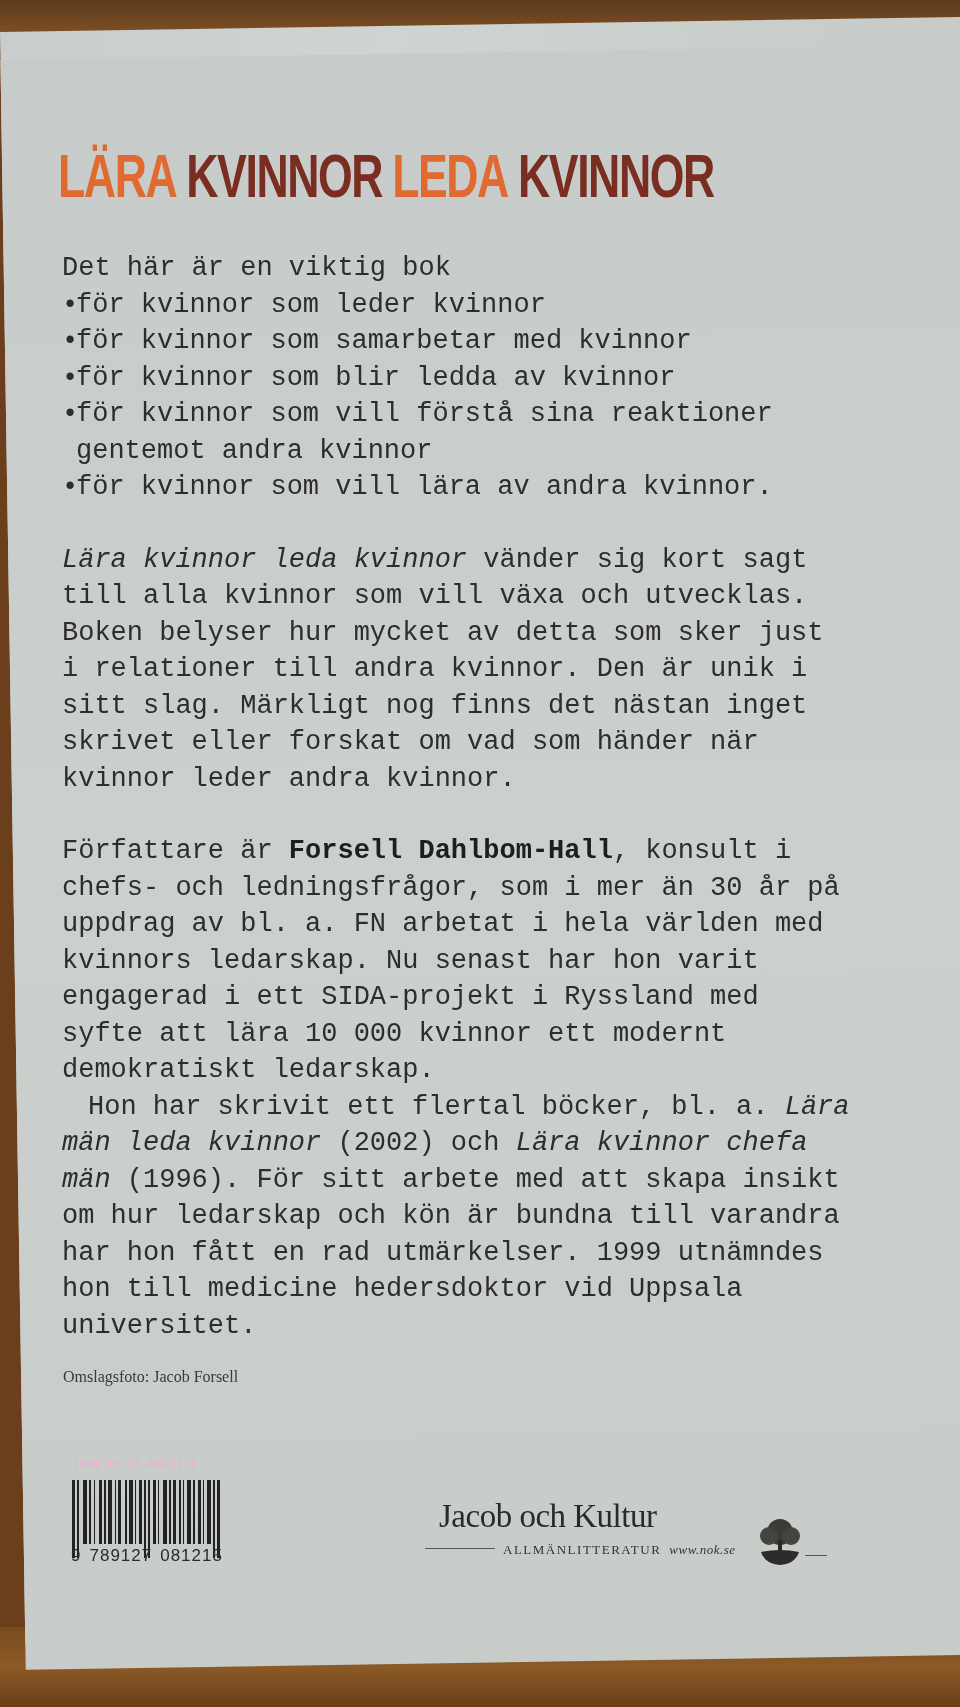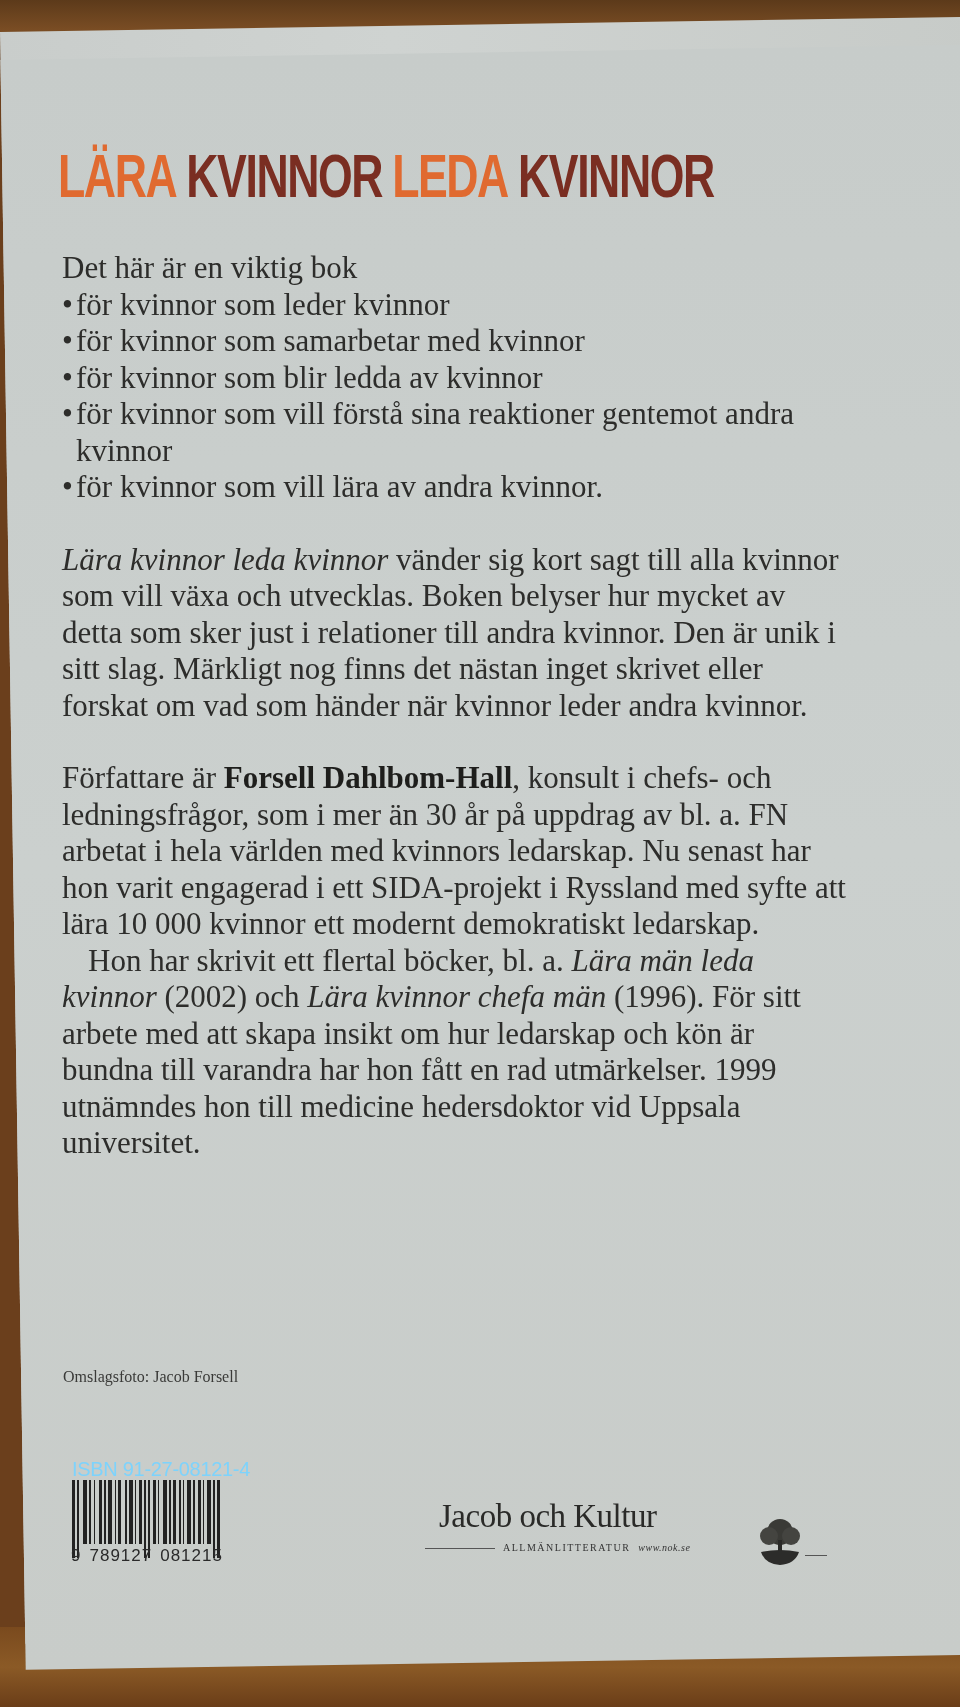--- a/index.html
+++ b/index.html
@@ -30,41 +30,41 @@
       font-family: "Liberation Sans", sans-serif;
       font-weight: bold; font-size: 62px; letter-spacing: -2px;
       transform: scaleX(0.72); transform-origin: 0 0;
       white-space: nowrap; line-height: 1;
     }
     .title span { display: inline-block; margin-right: 14px; }
     .t-orange { color: #e06a30; }
     .t-brown { color: #7a2e22; }
     .body {
       position: absolute; left: 62px; top: 250px; width: 790px;
-      font-family: Liberation Serif, serif; font-size: 31px;
+      font-family: Liberation Mono, monospace; font-size: 27px;
       line-height: 36.5px; color: #2d2d2b;
     }
     .intro { margin: 0; }
     ul.bullets { list-style: none; margin: 0; padding: 0; }
     ul.bullets li { position: relative; padding-left: 14px; }
     ul.bullets li::before {
       content: "\2022"; position: absolute; left: 0; top: 0;
     }
     .para { margin: 36px 0 0 0; }
     .para2 { margin: 36px 0 0 0; }
     .para3 { margin: 0; text-indent: 26px; }
     em { font-style: italic; }
     strong { font-weight: bold; color: #1e1e1c; }
     .credit {
       position: absolute; left: 63px; top: 1368px;
       font-family: "Liberation Serif", serif; font-size: 16px; color: #3a3a38;
     }
     .isbn {
       position: absolute; left: 72px; top: 1458px;
-      font-family: Liberation Sans, sans-serif; font-size: 20px; color: #7dd3fc;
+      font-family: Liberation Mono, monospace; font-size: 12px; color: #f9a8d4;
       letter-spacing: -0.3px;
     }
     .barcode {
       position: absolute; left: 72px; top: 1480px; width: 170px; height: 78px;
       display: flex; align-items: flex-start;
     }
     .barcode i {
       display: block; height: 64px; background: #222;
     }
     .barcode i.guard { height: 78px; }
@@ -83,21 +83,21 @@
       letter-spacing: -0.5px; white-space: nowrap;
     }
     .pub-line {
       position: absolute; left: 0; top: 50px; width: 70px; height: 1px; background: #555;
     }
     .pub-line2 {
       position: absolute; left: 380px; top: 57px; width: 22px; height: 1px; background: #555;
     }
     .pub-sub {
       position: absolute; left: 78px; top: 44px;
-      font-family: "Liberation Serif", serif; font-size: 10px; color: #333;
+      font-family: "Liberation Serif", serif; font-size: 13px; color: #333;
       letter-spacing: 1.5px; white-space: nowrap;
     }
     .pub-sub .url { font-style: italic; letter-spacing: 0.5px; margin-left: 8px; }
     .tree {
       position: absolute; left: 330px; top: 20px; width: 50px; height: 48px;
     }
   </style>
 </head>
 <body>
 

